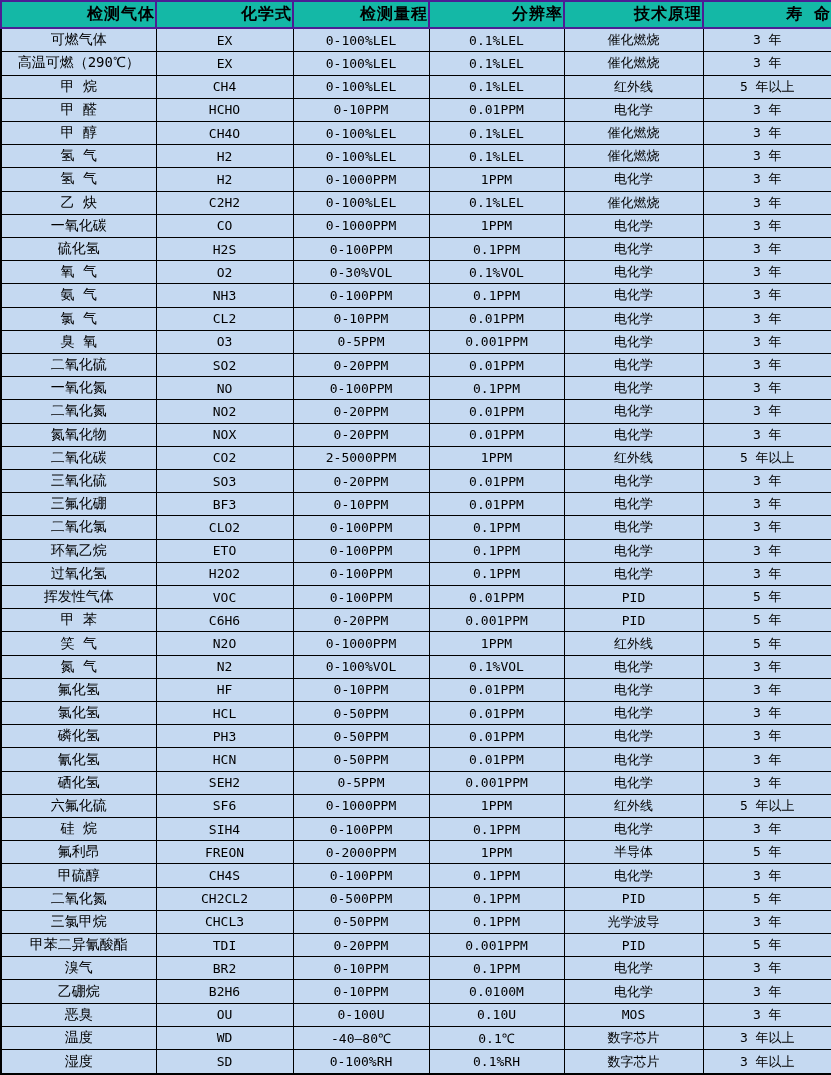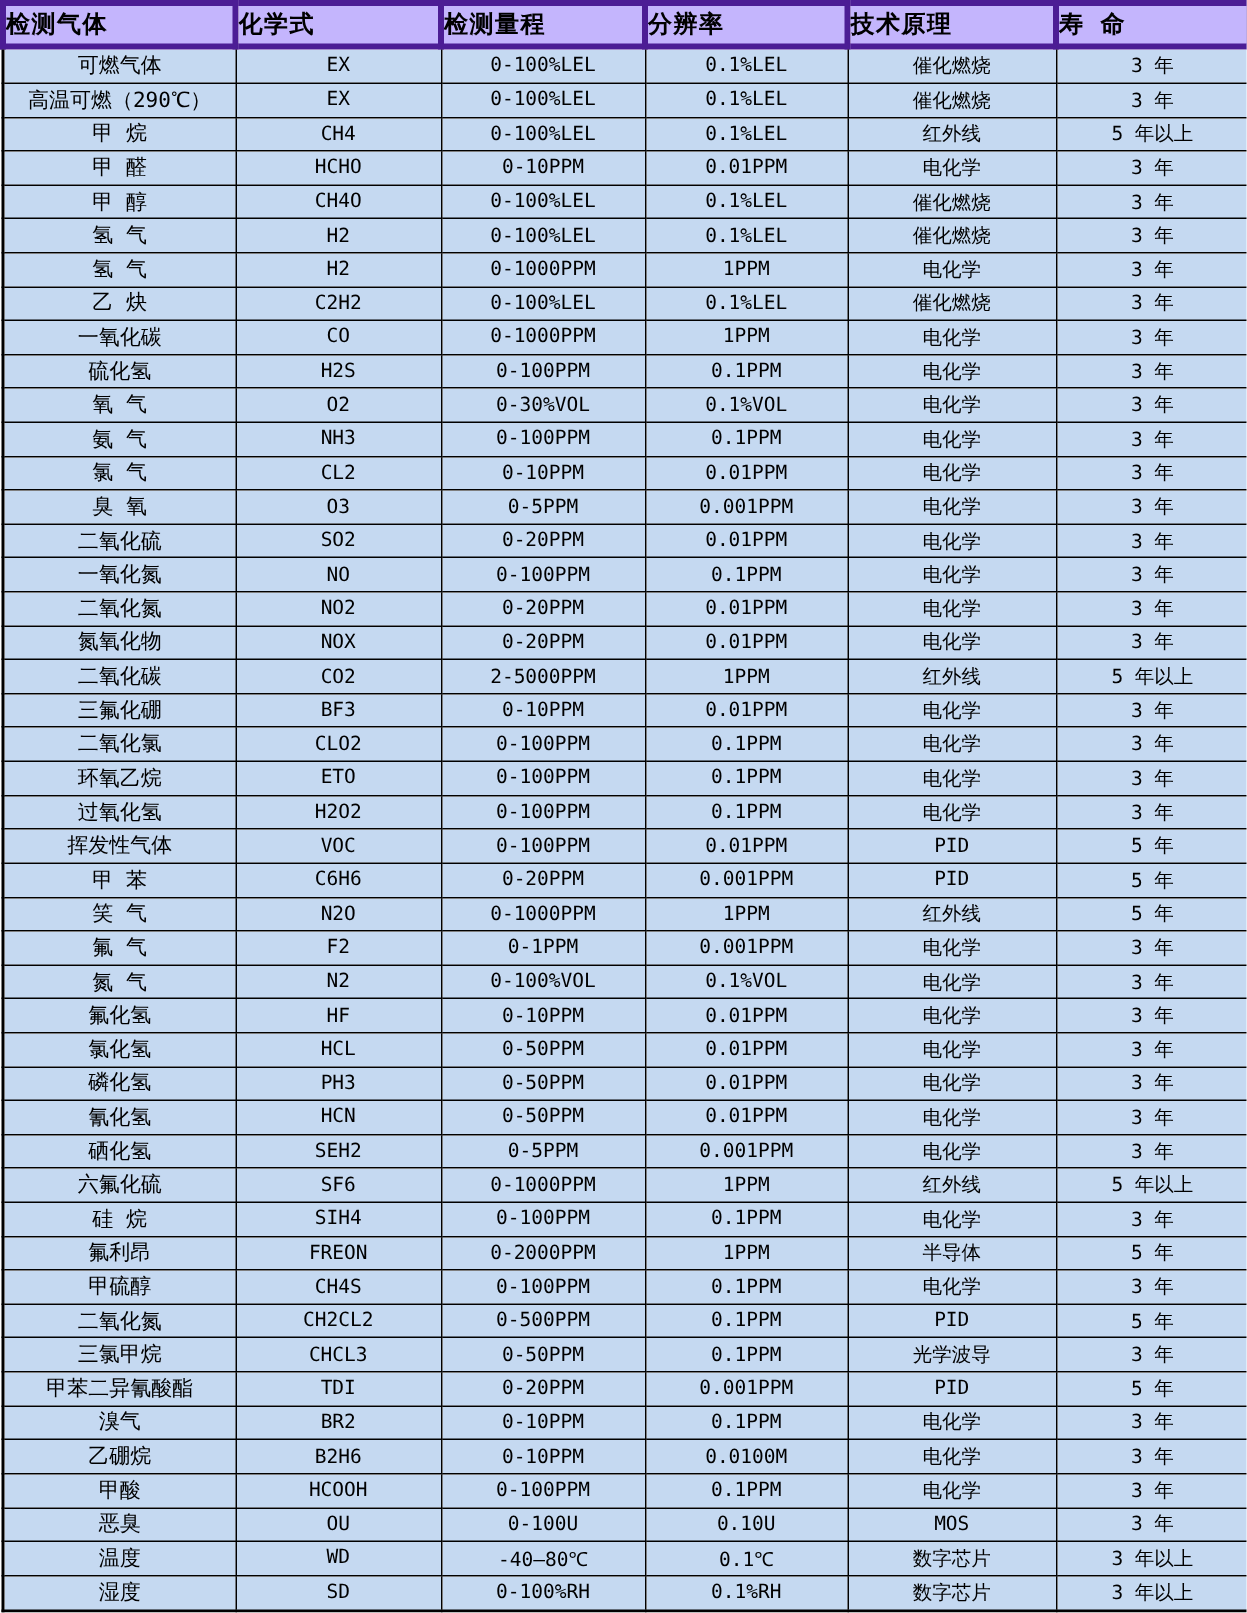--- a/index.html
+++ b/index.html
@@ -10,26 +10,26 @@
   }
   .spec-table {
     width: 831px;
     height: 1075px;
     border-collapse: collapse;
     table-layout: fixed;
     font-family: "DejaVu Sans Mono", "Liberation Mono", monospace;
     color: #000000;
   }
   .spec-table th {
-    background: #c4b5fd;
-    border: 4px solid #4c1d95;
+    background: #14b8a6;
+    border: 2px solid #4c1d95;
     font-size: 16px;
     font-weight: bold;
     height: 25px;
-    text-align: left;
+    text-align: right;
     padding: 0;
     letter-spacing: 1px;
     white-space: pre;
     overflow: hidden;
   }
   .spec-table td {
     background: #c5d9f1;
     border: 1px solid #000000;
     font-size: 13px;
     text-align: center;
@@ -214,20 +214,28 @@
       </tr>
       <tr>
         <td class="gas-name">二氧化碳</td>
         <td>CO2</td>
         <td>2-5000PPM</td>
         <td>1PPM</td>
         <td>红外线</td>
         <td>5 年以上</td>
       </tr>
       <tr>
+        <td class="gas-name">三氧化硫</td>
+        <td>SO3</td>
+        <td>0-20PPM</td>
+        <td>0.01PPM</td>
+        <td>电化学</td>
+        <td>3 年</td>
+      </tr>
+      <tr>
         <td class="gas-name">三氟化硼</td>
         <td>BF3</td>
         <td>0-10PPM</td>
         <td>0.01PPM</td>
         <td>电化学</td>
         <td>3 年</td>
       </tr>
       <tr>
         <td class="gas-name">二氧化氯</td>
         <td>CLO2</td>
@@ -268,28 +276,20 @@
         <td>PID</td>
         <td>5 年</td>
       </tr>
       <tr>
         <td class="gas-name">笑 气</td>
         <td>N2O</td>
         <td>0-1000PPM</td>
         <td>1PPM</td>
         <td>红外线</td>
         <td>5 年</td>
-      </tr>
-      <tr>
-        <td class="gas-name">氟 气</td>
-        <td>F2</td>
-        <td>0-1PPM</td>
-        <td>0.001PPM</td>
-        <td>电化学</td>
-        <td>3 年</td>
       </tr>
       <tr>
         <td class="gas-name">氮 气</td>
         <td>N2</td>
         <td>0-100%VOL</td>
         <td>0.1%VOL</td>
         <td>电化学</td>
         <td>3 年</td>
       </tr>
       <tr>
@@ -394,28 +394,20 @@
         <td>0-10PPM</td>
         <td>0.1PPM</td>
         <td>电化学</td>
         <td>3 年</td>
       </tr>
       <tr>
         <td class="gas-name">乙硼烷</td>
         <td>B2H6</td>
         <td>0-10PPM</td>
         <td>0.0100M</td>
-        <td>电化学</td>
-        <td>3 年</td>
-      </tr>
-      <tr>
-        <td class="gas-name">甲酸</td>
-        <td>HCOOH</td>
-        <td>0-100PPM</td>
-        <td>0.1PPM</td>
         <td>电化学</td>
         <td>3 年</td>
       </tr>
       <tr>
         <td class="gas-name">恶臭</td>
         <td>OU</td>
         <td>0-100U</td>
         <td>0.10U</td>
         <td>MOS</td>
         <td>3 年</td>

